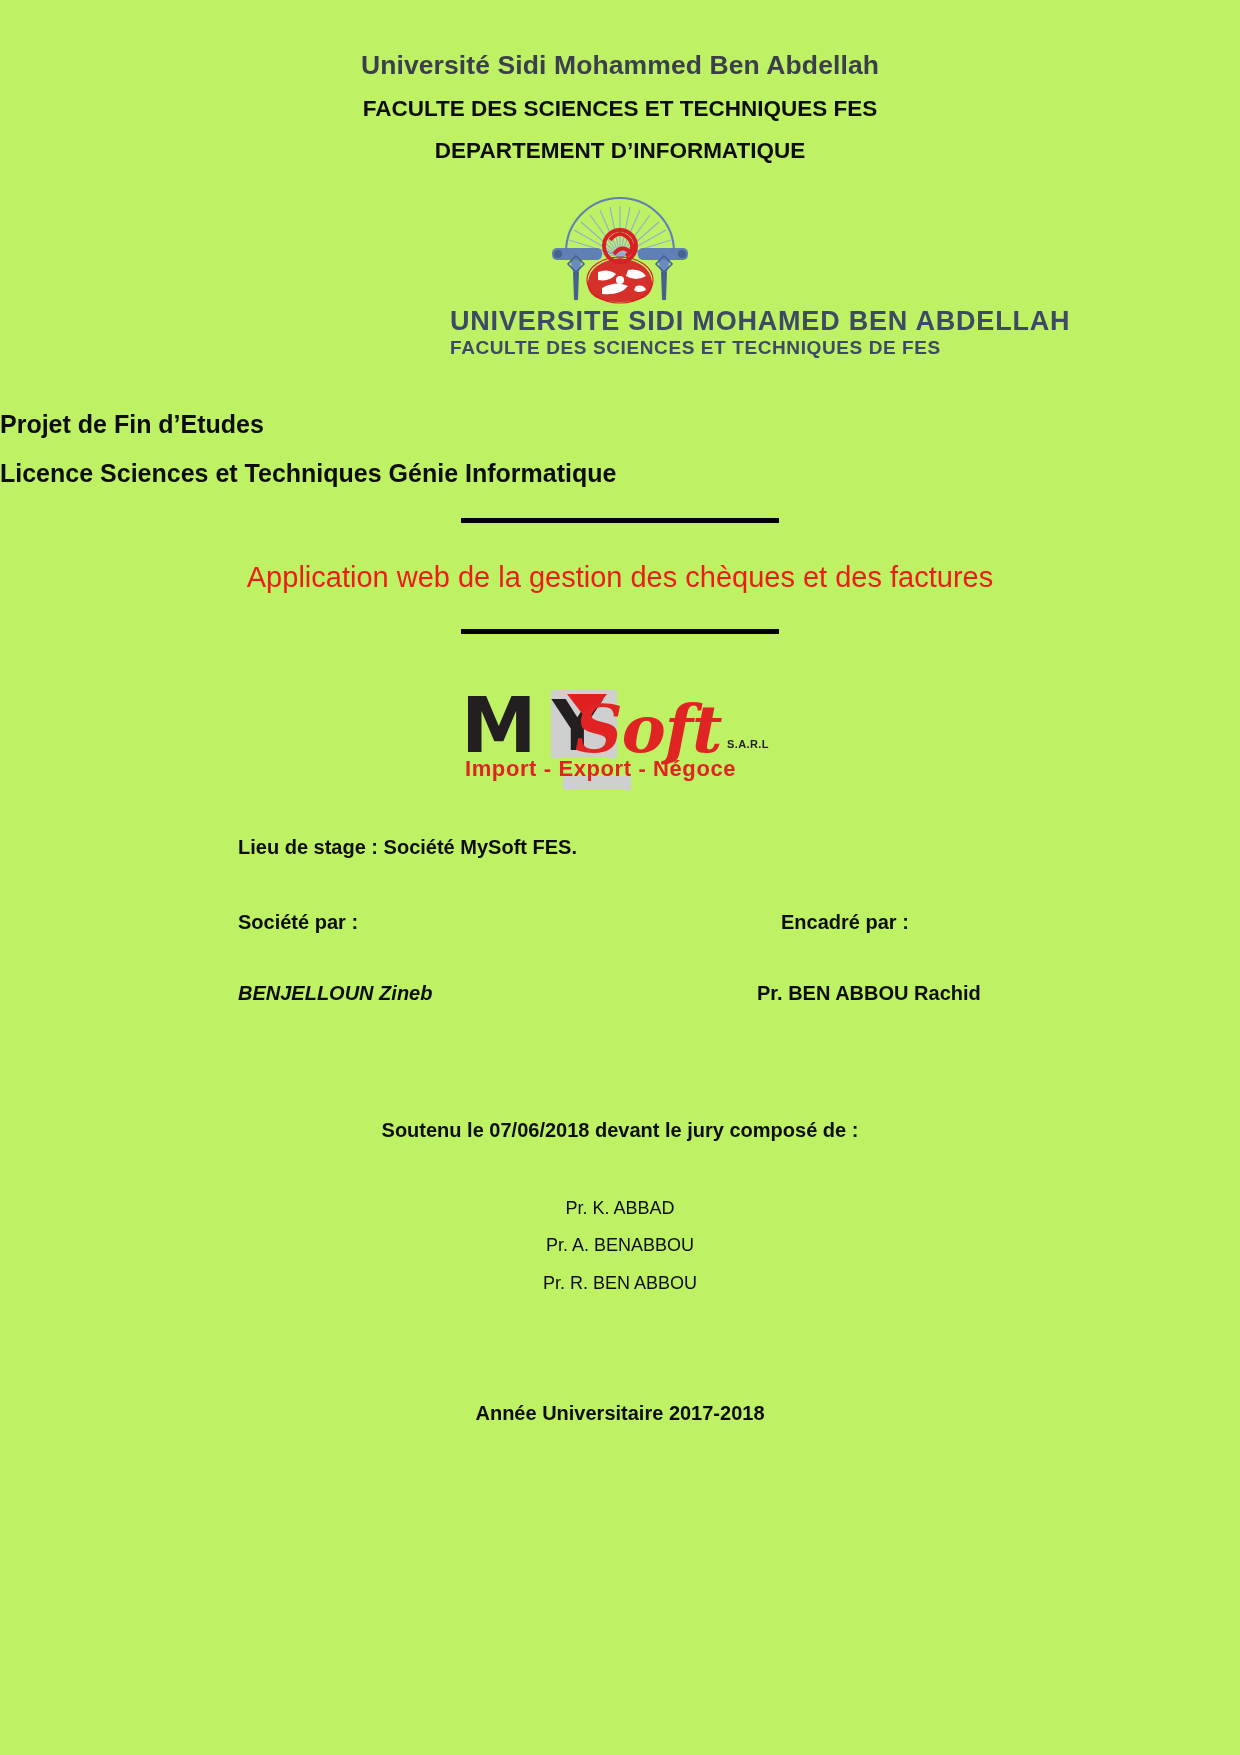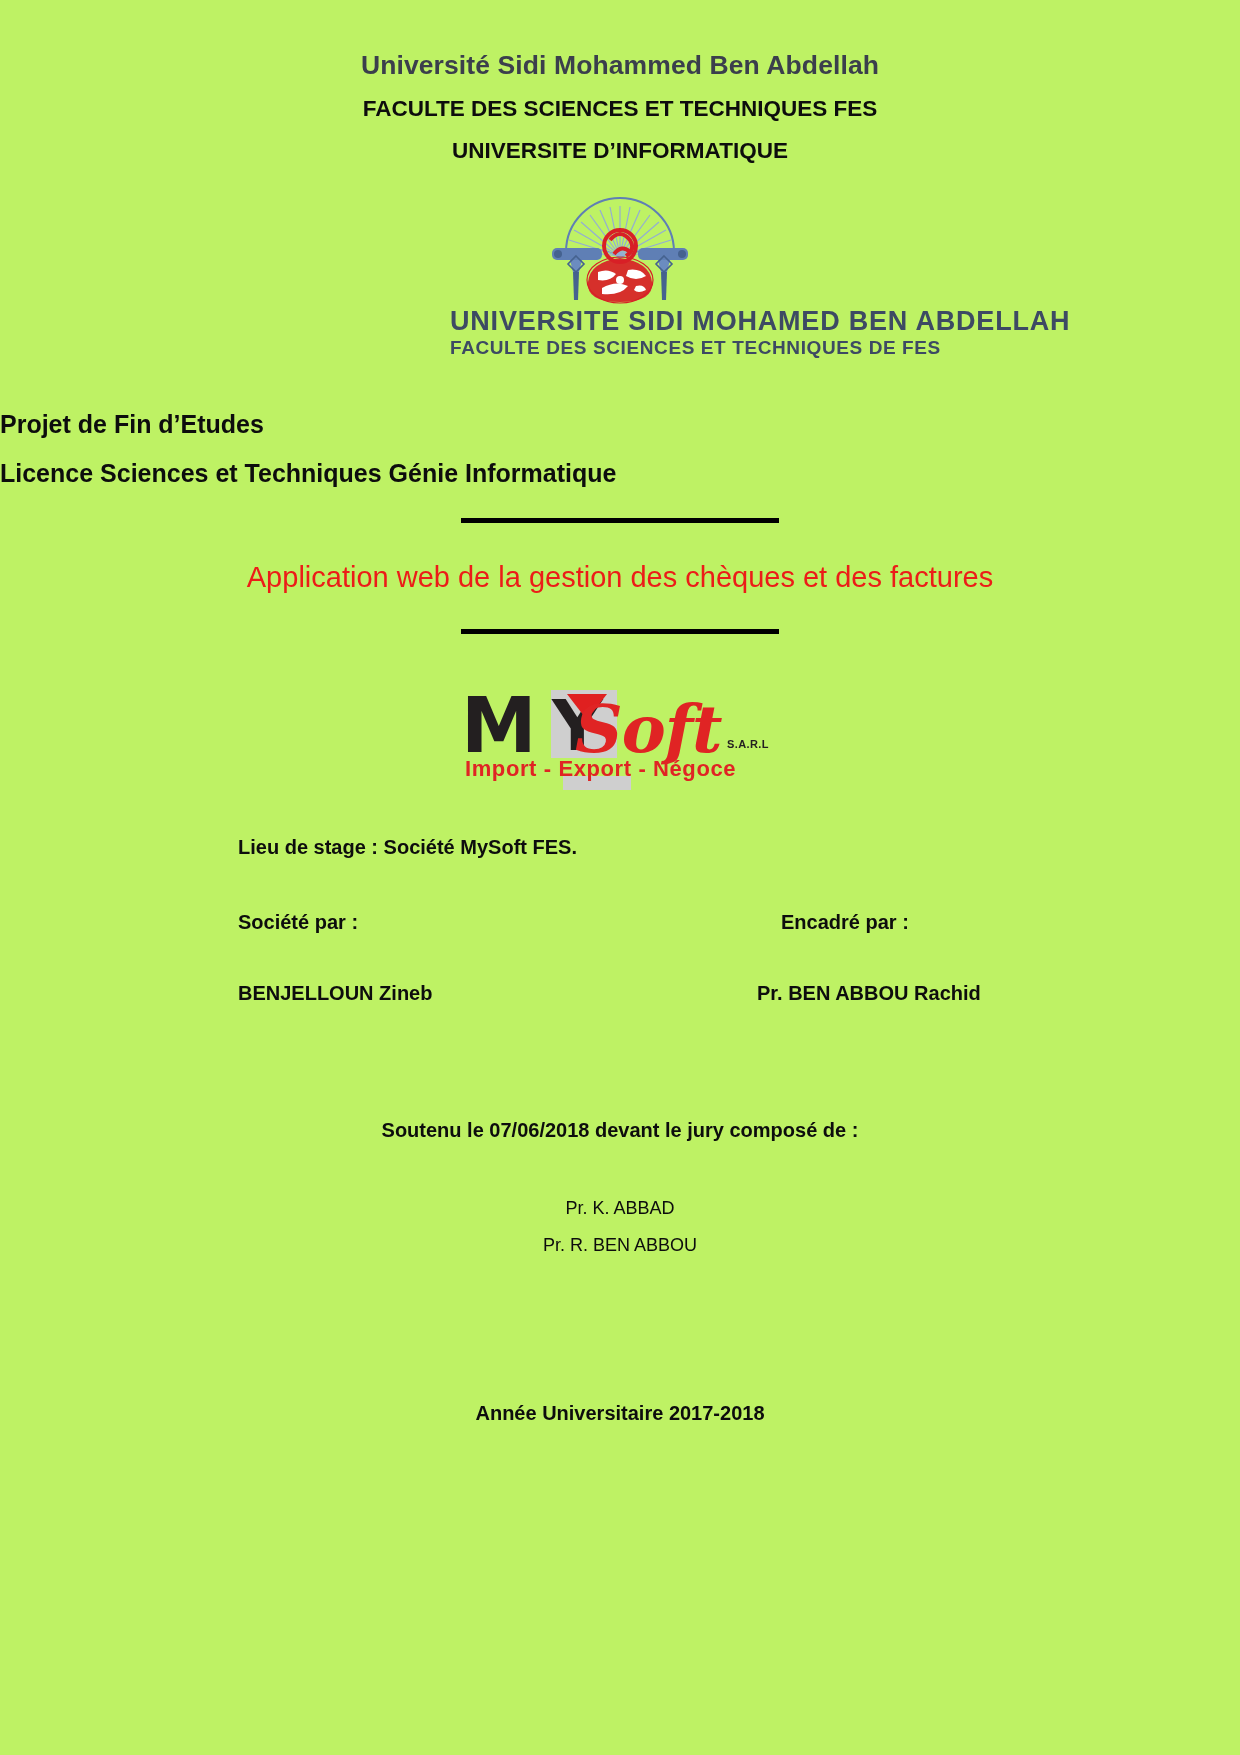--- a/index.html
+++ b/index.html
@@ -245,20 +245,21 @@
     font-weight: bold;
     color: #0d0d0d;
   }
   .realise-name {
     position: absolute;
     top: 982px;
     left: 238px;
     font-size: 20px;
     font-weight: bold;
     color: #0d0d0d;
+    font-style: italic;
   }
   .encadre-name {
     position: absolute;
     top: 982px;
     left: 757px;
     font-size: 20px;
     font-weight: bold;
     color: #0d0d0d;
   }
 
@@ -298,21 +299,21 @@
   }
 </style>
 </head>
 <body>
 
 <div class="page">
 
   <div class="header">
     <div class="hdr-line1">Université Sidi Mohammed Ben Abdellah</div>
     <div class="hdr-line2">FACULTE DES SCIENCES ET TECHNIQUES FES</div>
-    <div class="hdr-line3">UNIVERSITE D’INFORMATIQUE</div>
+    <div class="hdr-line3">DEPARTEMENT D’INFORMATIQUE</div>
   </div>
 
   <div class="uni-logo-wrap">
     <div class="uni-logo">
       <div class="uni-emblem">
         <svg width="220" height="108" viewBox="0 0 220 108" xmlns="http://www.w3.org/2000/svg">
 
           <g stroke="#7e9ccb" stroke-width="1.1" fill="none">
             <path d="M110 62 A52 52 0 0 1 162 62" stroke="#6b8cc0" stroke-width="1.4"></path>
             <path d="M110 62 A44 44 0 0 0 58 62" stroke="#6b8cc0" stroke-width="1.4"></path>
@@ -402,18 +403,19 @@
   <div class="lieu">Lieu de stage : Société MySoft FES.</div>
 
   <div class="realise-label">Société par :</div>
   <div class="encadre-label">Encadré par :</div>
   <div class="realise-name">BENJELLOUN Zineb</div>
   <div class="encadre-name">Pr. BEN ABBOU Rachid</div>
 
   <div class="jury-heading">Soutenu le 07/06/2018 devant le jury composé de :</div>
   <div class="jury-list">
     <div class="jury-item">Pr. K. ABBAD</div>
+    <div class="jury-item">Pr. A. BENABBOU</div>
     <div class="jury-item">Pr. R. BEN ABBOU</div>
   </div>
 
   <div class="year">Année Universitaire 2017-2018</div>
 
 </div>
 
 </body></html>

